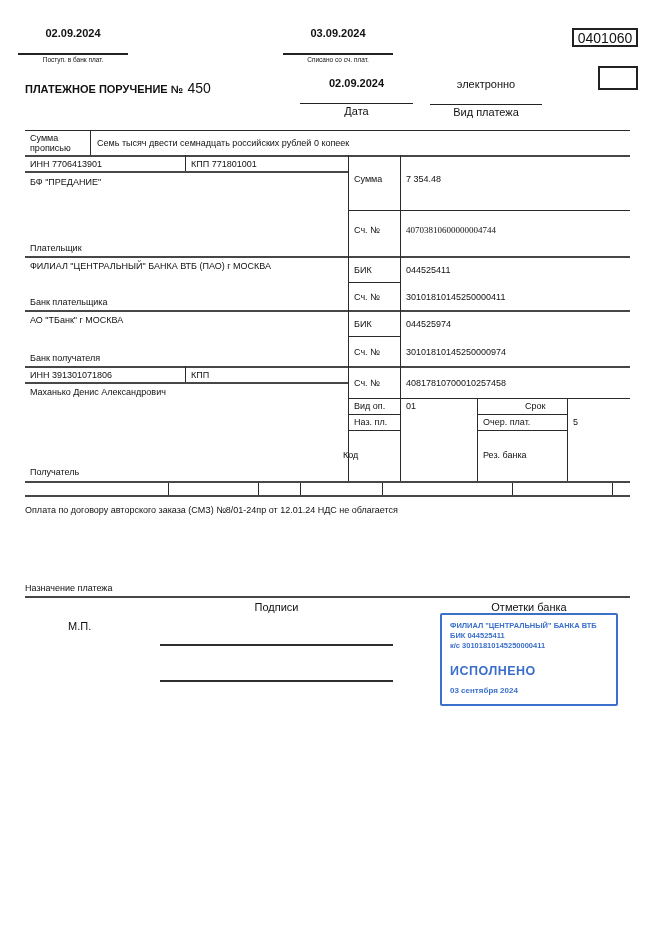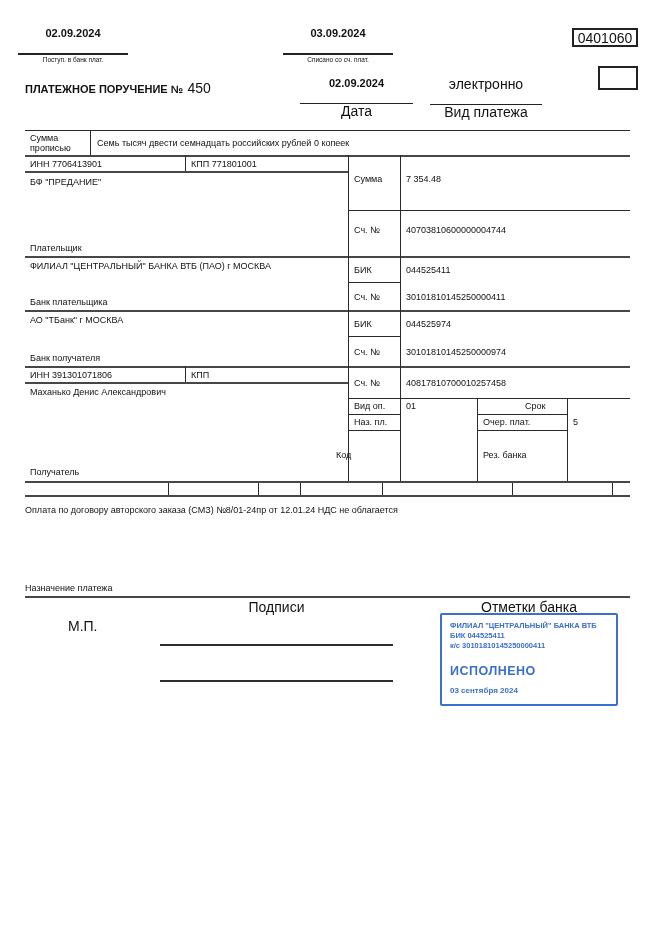--- a/index.html
+++ b/index.html
@@ -3,21 +3,21 @@
 <meta charset="utf-8">
 <style>
   html,body{margin:0;padding:0;background:#ffffff;}
   #page{
     position:relative;width:660px;height:933px;background:#ffffff;
     font-family:"Liberation Sans","DejaVu Sans",sans-serif;color:#111;
     overflow:hidden;
   }
   .abs{position:absolute;}
   .t9{font-size:9px;line-height:11px;white-space:nowrap;}
-  .t95{font-size:14px;line-height:12px;white-space:nowrap;}
+  .t95{font-size:11px;line-height:12px;white-space:nowrap;}
   .t11b{font-size:11px;font-weight:bold;white-space:nowrap;}
   .t11{font-size:14px;white-space:nowrap;}
   .t6{font-size:6.5px;line-height:8px;white-space:nowrap;}
   .hline{position:absolute;background:#2a2a2a;}
   .hline.thick{background:#474747;}
   .vline{position:absolute;background:#2a2a2a;}
   .center{text-align:center;}
   .datefield .val{border-bottom:2px solid #222;padding-bottom:14px;}
   .datefield .lbl{padding-top:1px;}
   .codebox{border:2px solid #222;display:flex;align-items:center;justify-content:center;}
@@ -101,21 +101,21 @@
     <div class="abs t9" style="left:72px;top:8px;">Семь тысяч двести семнадцать российских рублей 0 копеек</div>
 
     <div class="abs t9" style="left:5px;top:29px;">ИНН 7706413901</div>
     <div class="abs t9" style="left:166px;top:29px;">КПП 771801001</div>
     <div class="abs t9" style="left:5px;top:47px;">БФ "ПРЕДАНИЕ"</div>
     <div class="abs t9" style="left:5px;top:113px;">Плательщик</div>
 
     <div class="abs t9" style="left:329px;top:44px;">Сумма</div>
     <div class="abs t9" style="left:381px;top:44px;">7 354.48</div>
     <div class="abs t9" style="left:329px;top:95px;">Сч. №</div>
-    <div class="abs t9" style="left:381px;top:95px;">40703810600000004744</div>
+    <div class="abs t9" style="left:381px;top:95px;font-family:Liberation Serif, serif;">40703810600000004744</div>
 
     <div class="abs t9" style="left:5px;top:131px;">ФИЛИАЛ "ЦЕНТРАЛЬНЫЙ" БАНКА ВТБ (ПАО) г МОСКВА</div>
     <div class="abs t9" style="left:5px;top:167px;">Банк плательщика</div>
     <div class="abs t9" style="left:329px;top:135px;">БИК</div>
     <div class="abs t9" style="left:381px;top:135px;">044525411</div>
     <div class="abs t9" style="left:329px;top:162px;">Сч. №</div>
     <div class="abs t9" style="left:381px;top:162px;">30101810145250000411</div>
 
     <div class="abs t9" style="left:5px;top:185px;">АО "ТБанк" г МОСКВА</div>
     <div class="abs t9" style="left:5px;top:223px;">Банк получателя</div>
@@ -130,21 +130,21 @@
     <div class="abs t9" style="left:5px;top:337px;">Получатель</div>
     <div class="abs t9" style="left:329px;top:248px;">Сч. №</div>
     <div class="abs t9" style="left:381px;top:248px;">40817810700010257458</div>
 
     <div class="abs t9" style="left:329px;top:271px;">Вид оп.</div>
     <div class="abs t9" style="left:381px;top:271px;">01</div>
     <div class="abs t9" style="left:458px;top:271px;margin-left:42px;">Срок</div>
     <div class="abs t9" style="left:329px;top:287px;">Наз. пл.</div>
     <div class="abs t9" style="left:458px;top:287px;">Очер. плат.</div>
     <div class="abs t9" style="left:548px;top:287px;">5</div>
-    <div class="abs t9" style="left:311px;top:320px;">Код</div>
+    <div class="abs t9" style="left:318px;top:320px;">Код</div>
     <div class="abs t9" style="left:458px;top:320px;">Рез. банка</div>
   </div>
 
   <div class="abs t9" style="left:25px;top:505px;">Оплата по договору авторского заказа (СМЗ) №8/01-24пр от 12.01.24 НДС не облагается</div>
   <div class="abs t9" style="left:25px;top:583px;">Назначение платежа</div>
   <div class="hline thick" style="left:25px;top:596px;width:605px;height:2px;"></div>
 
   <div class="abs t95 center" style="left:160px;top:601px;width:233px;">Подписи</div>
   <div class="abs t95 center" style="left:440px;top:601px;width:178px;">Отметки банка</div>
   <div class="abs t95" style="left:68px;top:620px;">М.П.</div>

